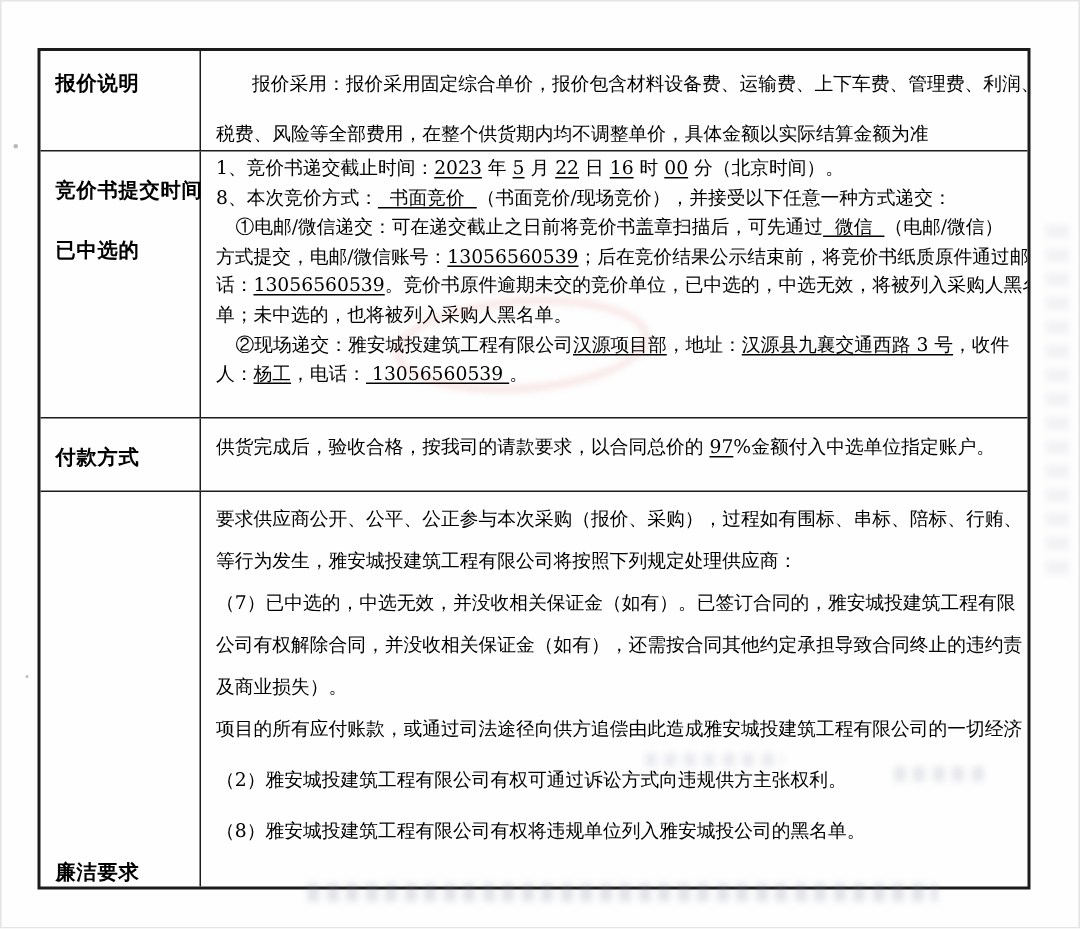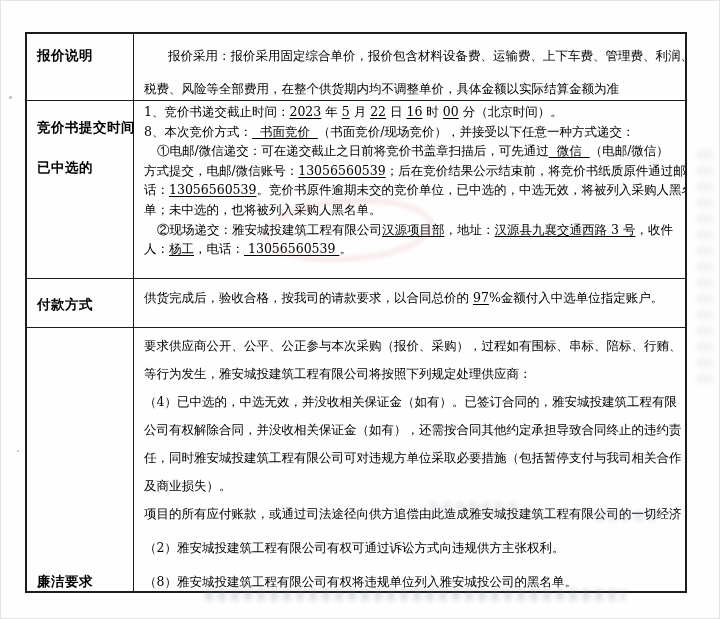--- a/index.html
+++ b/index.html
@@ -120,23 +120,22 @@
         </div>
     </div>
 
     <div class="trow r4">
       <div class="hcell">
           <div class="hline">廉洁要求</div>
         </div>
       <div class="ccell">
           <div class="tline"><span class="">要求供应商公开、公平、公正参与本次采购（报价、采购），过程如有围标、串标、陪标、行贿、</span></div>
           <div class="tline"><span class="">等行为发生，雅安城投建筑工程有限公司将按照下列规定处理供应商：</span></div>
-          <div class="tline"><span class="">（4）已中选的，中选无效，并没收相关保证金（如有）。已签订合同的，雅安城投建筑工程有限</span></div>
+          <div class="tline"><span class="">（7）已中选的，中选无效，并没收相关保证金（如有）。已签订合同的，雅安城投建筑工程有限</span></div>
           <div class="tline"><span class="">公司有权解除合同，并没收相关保证金（如有），还需按合同其他约定承担导致合同终止的违约责</span></div>
-          <div class="tline"><span class="">任，同时雅安城投建筑工程有限公司可对违规方单位采取必要措施（包括暂停支付与我司相关合作</span></div>
           <div class="tline"><span class="">及商业损失）。</span></div>
           <div class="tline"><span class="">项目的所有应付账款，或通过司法途径向供方追偿由此造成雅安城投建筑工程有限公司的一切经济</span></div>
           <div class="tline gap"><span class="">（2）雅安城投建筑工程有限公司有权可通过诉讼方式向违规供方主张权利。</span></div>
           <div class="tline gap"><span class="">（8）雅安城投建筑工程有限公司有权将违规单位列入雅安城投公司的黑名单。</span></div>
         </div>
     </div>
 
   </div>
 
   <div class="stamp-fragment"></div>

